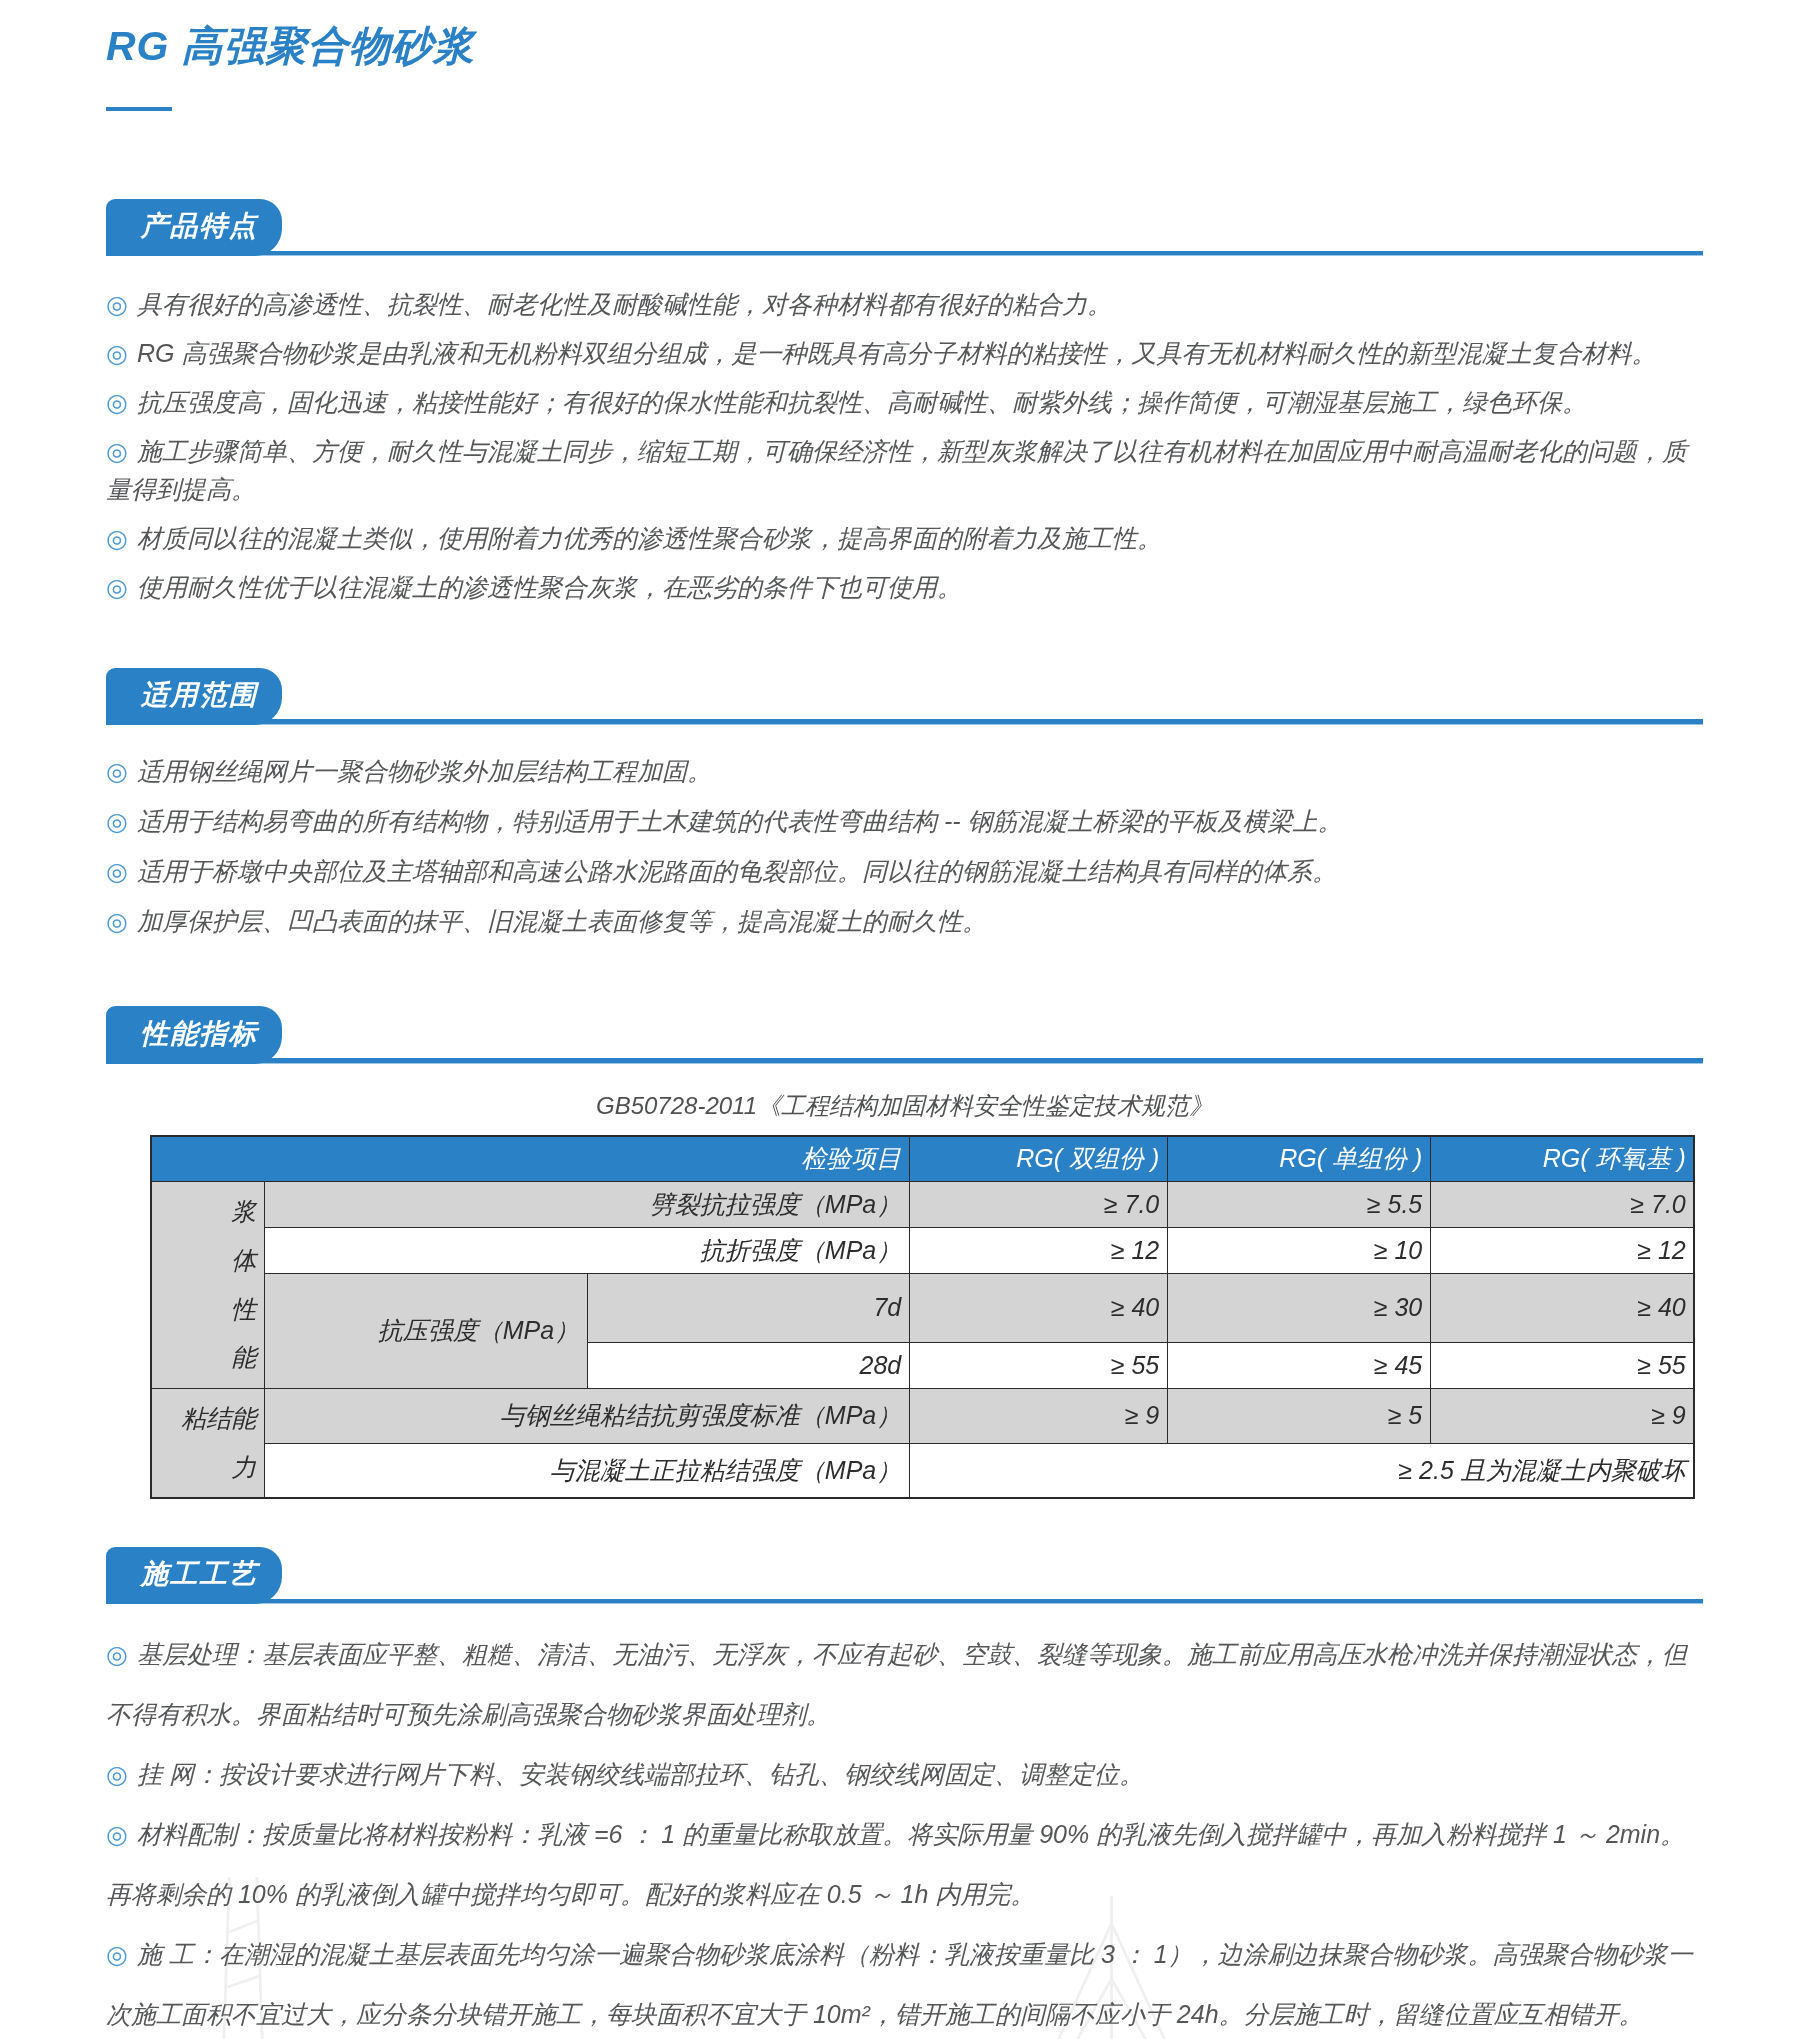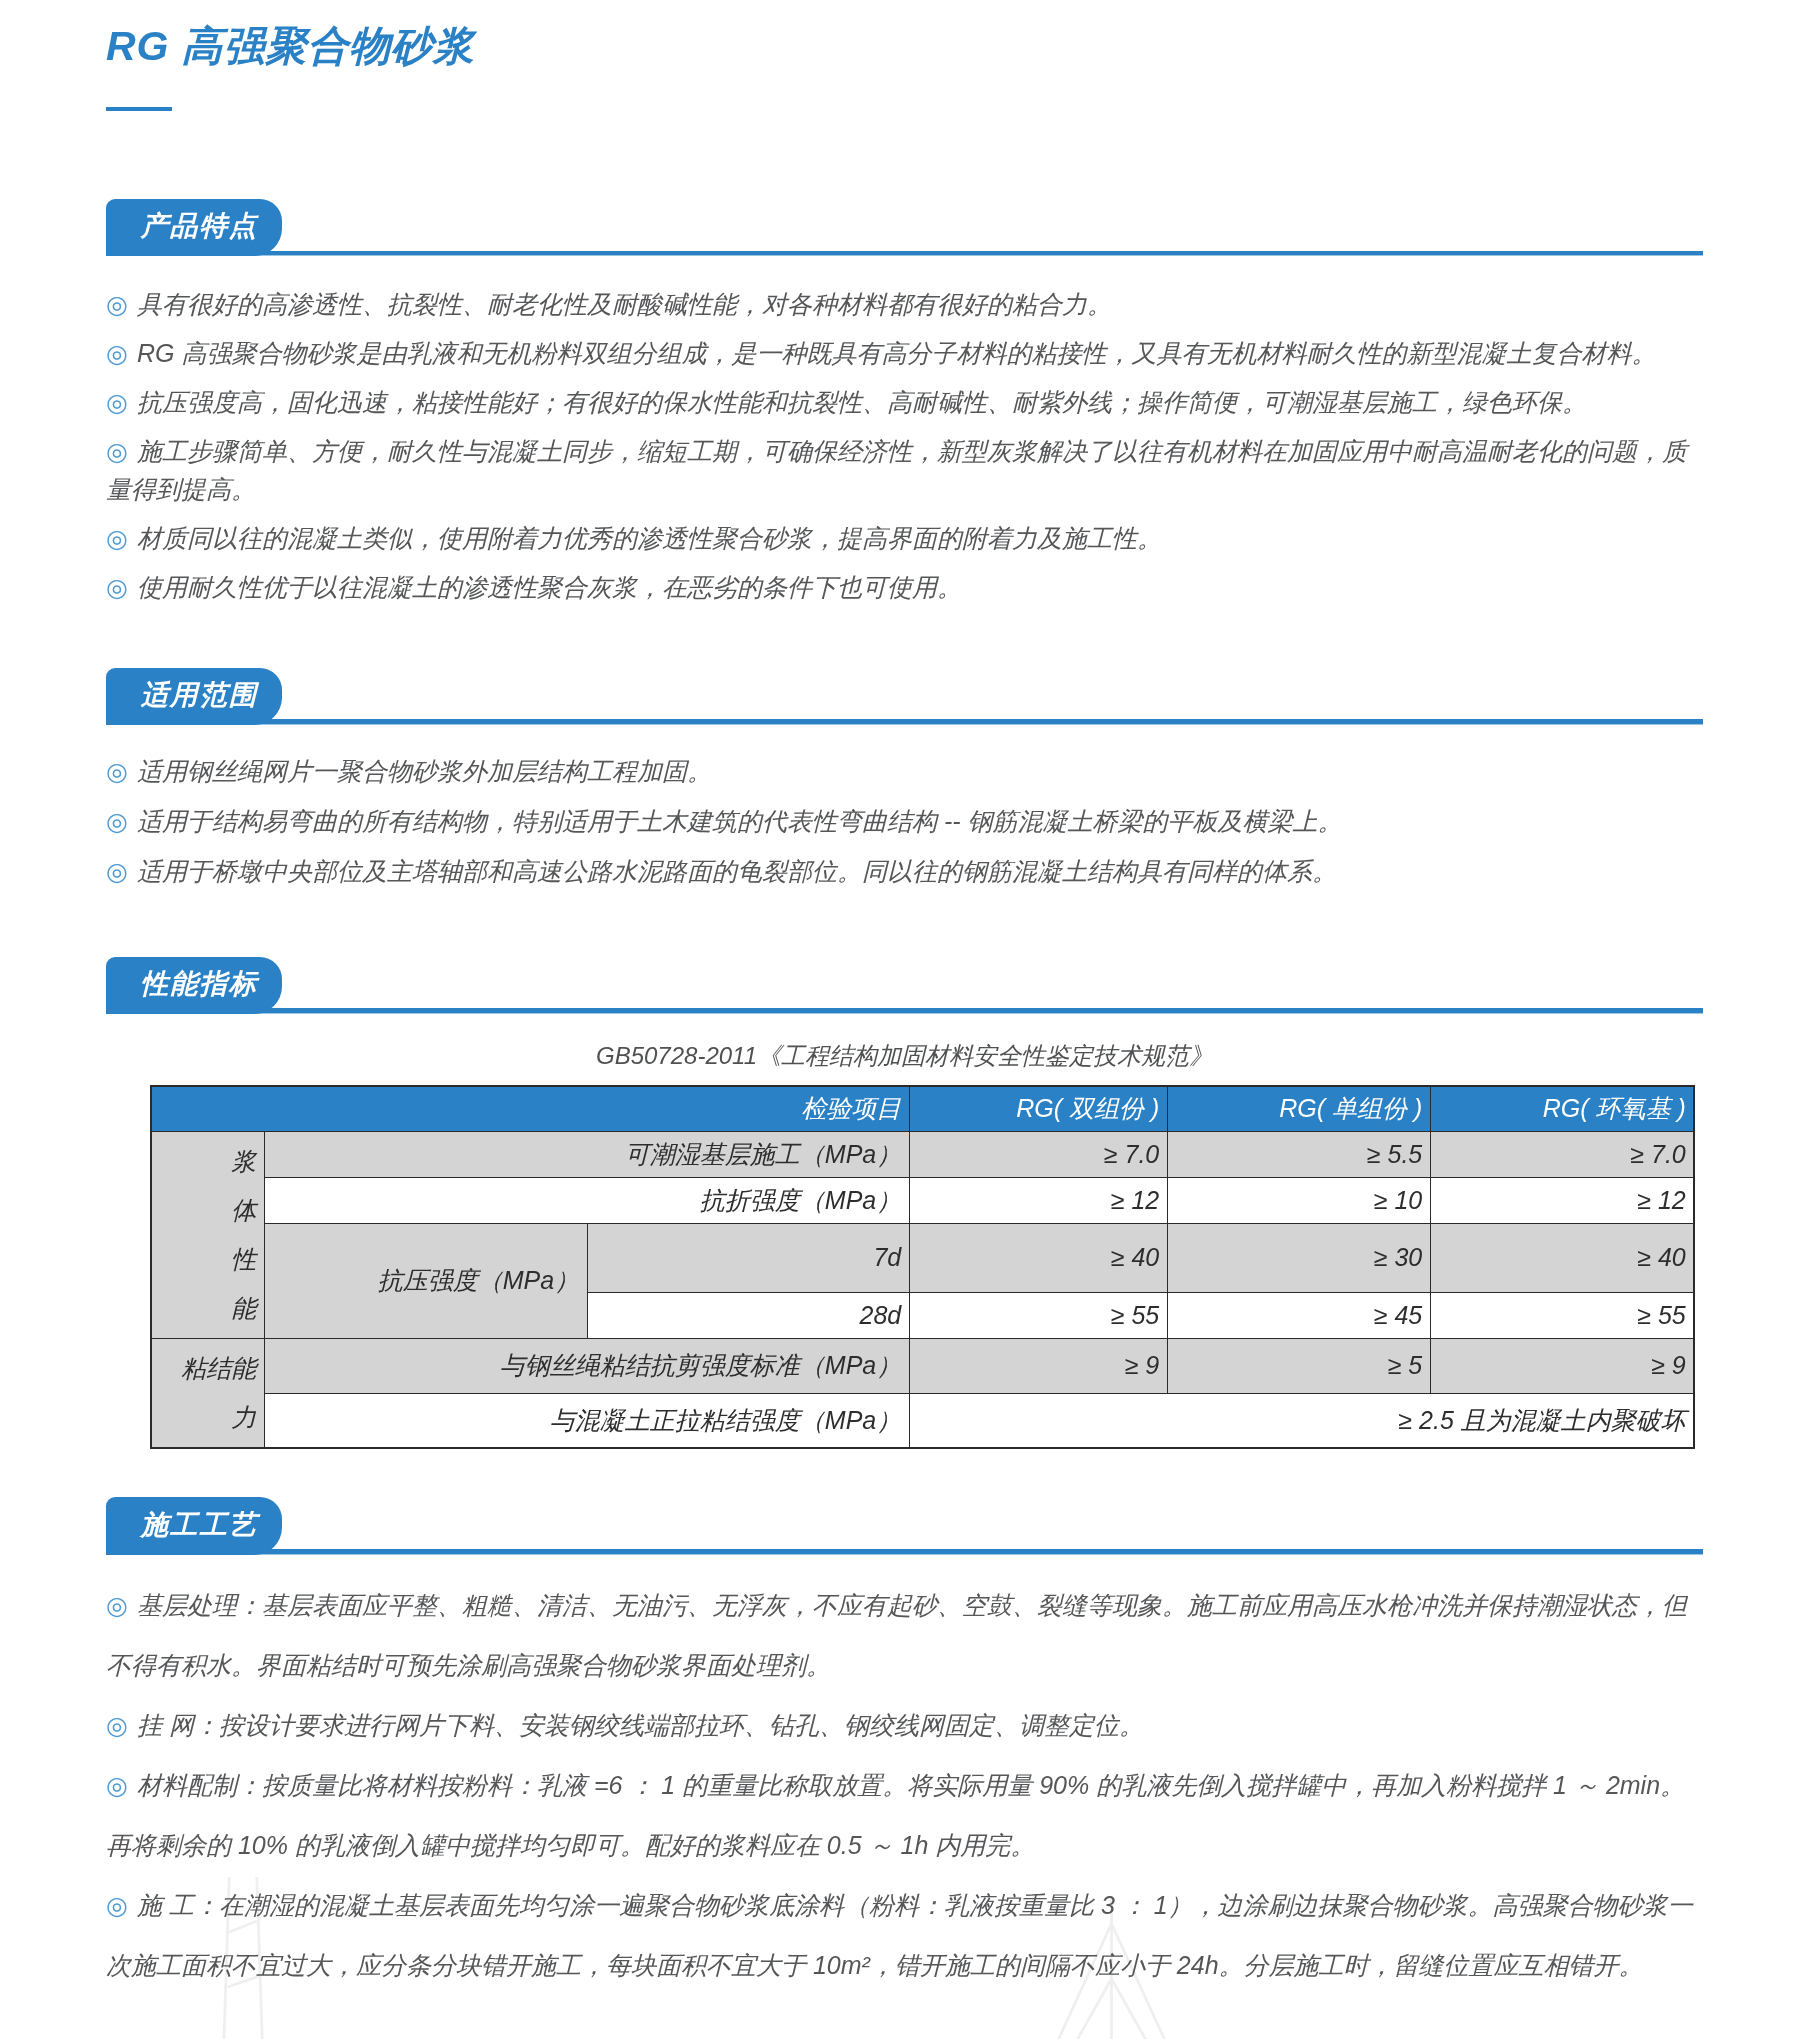--- a/index.html
+++ b/index.html
@@ -129,20 +129,21 @@
 
     <div class="section scope">
       <div class="sec-head">
         <div class="sec-badge">适用范围</div>
         <div class="sec-rule"></div>
       </div>
       <ul class="blist">
         <li><span class="b">◎</span><span>适用钢丝绳网片一聚合物砂浆外加层结构工程加固。</span></li>
         <li><span class="b">◎</span><span>适用于结构易弯曲的所有结构物，特别适用于土木建筑的代表性弯曲结构 -- 钢筋混凝土桥梁的平板及横梁上。</span></li>
         <li><span class="b">◎</span><span>适用于桥墩中央部位及主塔轴部和高速公路水泥路面的龟裂部位。同以往的钢筋混凝土结构具有同样的体系。</span></li>
+        <li><span class="b">◎</span><span>加厚保护层、凹凸表面的抹平、旧混凝土表面修复等，提高混凝土的耐久性。</span></li>
       </ul>
     </div>
 
     <div class="section performance">
       <div class="sec-head">
         <div class="sec-badge">性能指标</div>
         <div class="sec-rule"></div>
       </div>
       <div class="tbl-caption">GB50728-2011《工程结构加固材料安全性鉴定技术规范》</div>
       <table class="perf">
@@ -161,21 +162,21 @@
             <th>RG( 单组份 )</th>
             <th>RG( 环氧基 )</th>
           </tr>
         </thead>
         <tbody>
           <tr class="row-gray">
             <td rowspan="4" class="glabel">浆
 体
 性
 能</td>
-            <td colspan="2">可潮湿基层施工（MPa）</td>
+            <td colspan="2">劈裂抗拉强度（MPa）</td>
             <td>≥ 7.0</td>
             <td>≥ 5.5</td>
             <td>≥ 7.0</td>
           </tr>
           <tr class="row-white">
             <td colspan="2">抗折强度（MPa）</td>
             <td>≥ 12</td>
             <td>≥ 10</td>
             <td>≥ 12</td>
           </tr>

